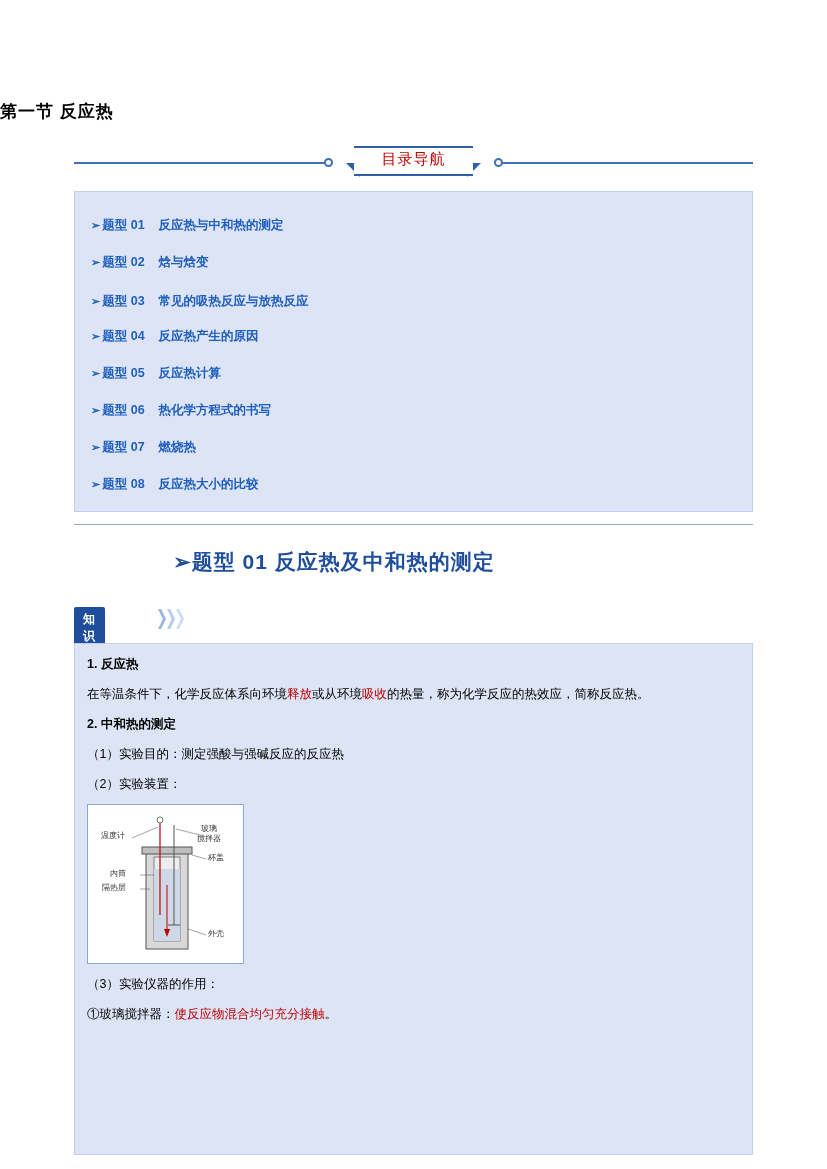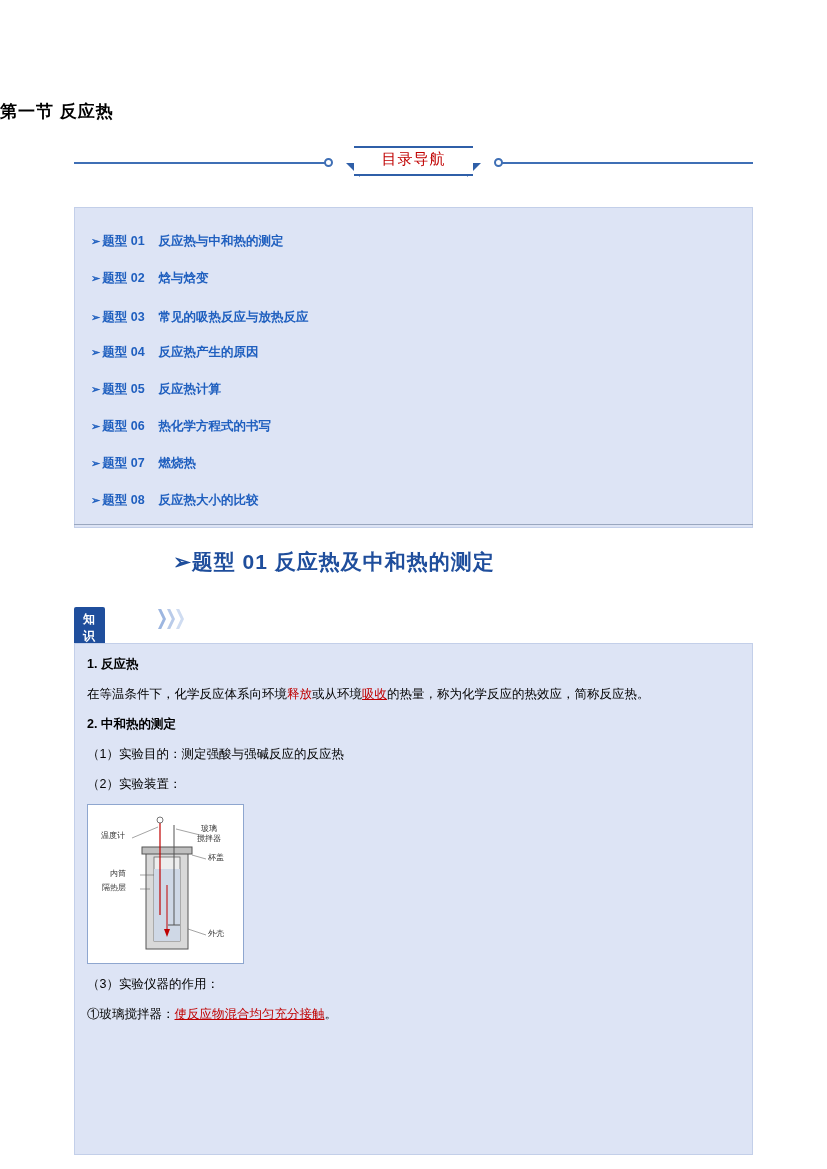--- a/index.html
+++ b/index.html
@@ -101,21 +101,20 @@
   
   .toc-box {
     position: absolute;
     left: 74px;
     top: 191px;
     width: 679px;
     height: 321px;
     background: #dde4f5;
     border: 1px solid #c3cfe9;
     box-sizing: border-box;
-    margin-top: 16px;
   }
   .toc-item {
     position: absolute;
     left: 16px;
     font-size: 12.5px;
     color: #1f5fbf;
     font-weight: bold;
     white-space: nowrap;
   }
   .toc-item .arrow {
@@ -190,21 +189,21 @@
     padding: 10px 12px;
   }
   .ct-line {
     font-size: 12.5px;
     color: #000;
     line-height: 20px;
     margin: 0 0 10px 0;
   }
   .ct-line.b { font-weight: bold; }
   .red { color: #c00000; }
-  .u-red { color: #c00000; text-decoration: underline; }
+  .u-red { color: #c00000; }
 
   
   .figure {
     position: relative;
     width: 157px;
     height: 160px;
     background: #ffffff;
     border: 1px solid #8ea6cf;
     box-sizing: border-box;
     margin: 4px 0 10px 0;

